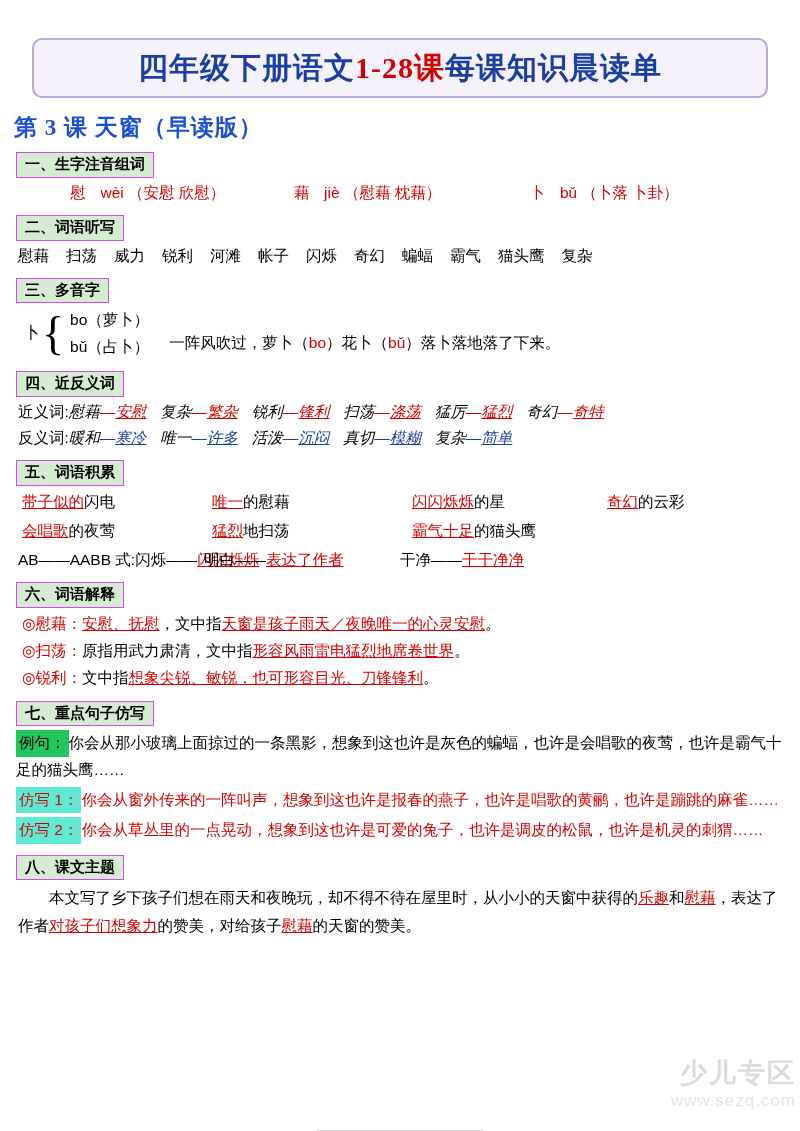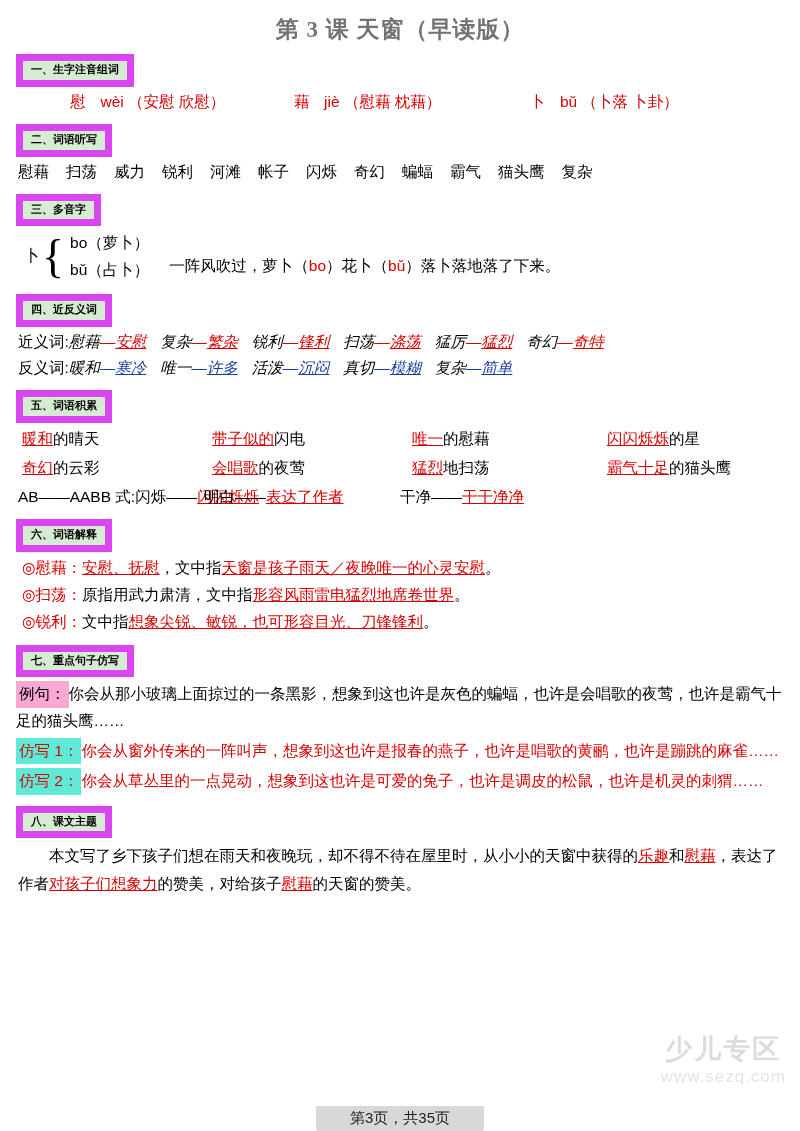--- a/index.html
+++ b/index.html
@@ -38,36 +38,36 @@
     font-family: "Liberation Serif", "DejaVu Serif", serif;
     font-weight: bold;
     font-size: 30px;
     letter-spacing: 1px;
     white-space: nowrap;
   }
   .banner-text .blue { color: #1b3fa0; }
   .banner-text .red  { color: #d60000; }
 
   .subtitle {
-    text-align: center;
-    color: #737373;
+    text-align: left;
+    color: #1d4ed8;
     font-weight: bold;
     font-size: 23px;
     font-family: "Liberation Serif", "DejaVu Serif", serif;
     margin-top: 14px;
     letter-spacing: 1px;
   }
 
   
   .sec-head {
     display: inline-block;
     background: #d6ecd2;
-    border: 7px solid #d946ef;
+    border: 1px solid #d946ef;
     font-weight: bold;
-    font-size: 11px;
+    font-size: 15px;
     padding: 2px 8px 3px 8px;
     margin: 9px 0 2px 2px;
     line-height: 1.25;
   }
 
   
   .row {
     font-size: 15.5px;
     line-height: 1.55;
     padding: 1px 4px;
@@ -142,39 +142,39 @@
   
   .def { font-size: 15.5px; line-height: 1.75; padding-left: 8px; white-space: nowrap; }
 
   
   .samp { font-size: 15.5px; line-height: 1.7; padding: 2px 2px 2px 2px; }
   .tag {
     display: inline-block;
     padding: 0 3px;
     font-weight: normal;
   }
-  .tag-ex { background: #f9a8d4; color: #000; }
+  .tag-ex { background: #22c55e; color: #000; }
   .tag-fw { background: #5eead4; color: #d60000; }
   .samp-ex { color: #000; }
   .samp-fw { color: #d60000; text-decoration-color: #d60000; }
 
   
   .theme {
     font-size: 15.5px;
     line-height: 1.75;
     padding: 2px 4px;
     text-indent: 2em;
   }
 
   
   .wm {
     position: absolute;
-    right: 14px;
+    right: 4px;
     bottom: 58px;
-    text-align: center;
+    text-align: right;
     pointer-events: none;
     opacity: 0.5;
   }
   .wm-main {
     font-size: 27px;
     color: #b9b9b9;
     font-weight: bold;
     letter-spacing: 2px;
     font-family: "Liberation Serif", "DejaVu Serif", serif;
   }
@@ -199,20 +199,25 @@
     padding: 3px 34px;
     border-radius: 2px;
   }
 </style>
 </head>
 <body>
 
 <div class="page">
 
   
+  <div class="banner">
+    <div class="banner-text">
+      <span class="blue">四年级下册语文</span><span class="red">1-28课</span><span class="blue">每课知识晨读单</span>
+    </div>
+  </div>
 
   
   <div class="subtitle">第 3 课 天窗（早读版）</div>
 
   
   <div class="sec-head">一、生字注音组词</div>
   <div class="row indent">
     <span class="sp" style="width:34px"></span>
     <span class="red">慰</span>
     <span class="red sp" style="width:6px"></span>
@@ -253,21 +258,20 @@
   <div class="pair-row">
     <span>近义词:</span><span class="grp"><span>慰藉</span><span class="red">—</span><span class="u-red">安慰</span></span><span class="grp"><span>复杂</span><span class="red">—</span><span class="u-red">繁杂</span></span><span class="grp"><span>锐利</span><span class="red">—</span><span class="u-red">锋利</span></span><span class="grp"><span>扫荡</span><span class="red">—</span><span class="u-red">涤荡</span></span><span class="grp"><span>猛厉</span><span class="red">—</span><span class="u-red">猛烈</span></span><span class="grp"><span>奇幻</span><span class="red">—</span><span class="u-red">奇特</span></span>
   </div>
   <div class="pair-row">
     <span>反义词:</span><span class="grp"><span>暖和</span><span class="blue">—</span><span class="u-blue">寒冷</span></span><span class="grp"><span>唯一</span><span class="blue">—</span><span class="u-blue">许多</span></span><span class="grp"><span>活泼</span><span class="blue">—</span><span class="u-blue">沉闷</span></span><span class="grp"><span>真切</span><span class="blue">—</span><span class="u-blue">模糊</span></span><span class="grp"><span>复杂</span><span class="blue">—</span><span class="u-blue">简单</span></span>
   </div>
 
   
   <div class="sec-head">五、词语积累</div>
   <div class="acc-grid">
-    <div><span class="u-red">暖和</span><span>的晴天</span></div>
     <div><span class="u-red">带子似的</span><span>闪电</span></div>
     <div><span class="u-red">唯一</span><span>的慰藉</span></div>
     <div><span class="u-red">闪闪烁烁</span><span>的星</span></div>
     <div><span class="u-red">奇幻</span><span>的云彩</span></div>
     <div><span class="u-red">会唱歌</span><span>的夜莺</span></div>
     <div><span class="u-red">猛烈</span><span>地扫荡</span></div>
     <div><span class="u-red">霸气十足</span><span>的猫头鹰</span></div>
   </div>
   <div class="acc-row2">
     <span class="c1"><span>AB——AABB 式:</span><span>闪烁——</span><span class="u-red">闪闪烁烁</span></span><span class="c2"><span>明白——</span><span class="u-red">表达了作者</span></span><span class="c3"><span>干净——</span><span class="u-red">干干净净</span></span>

